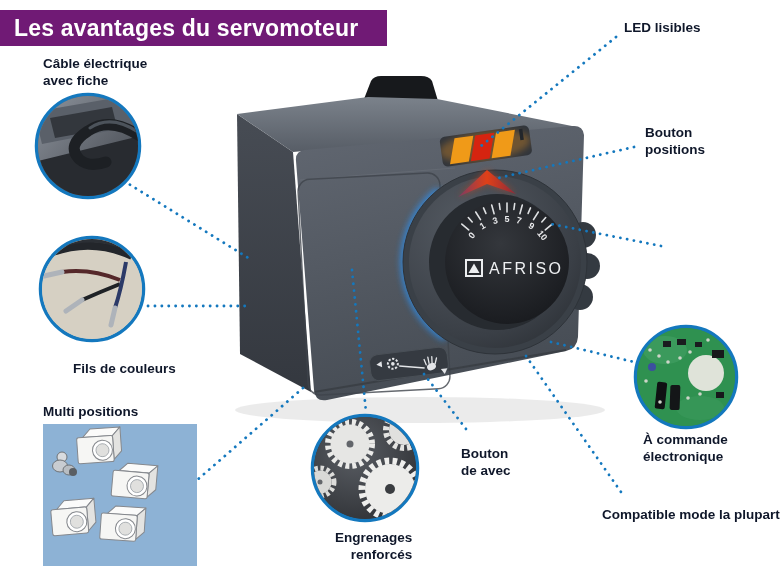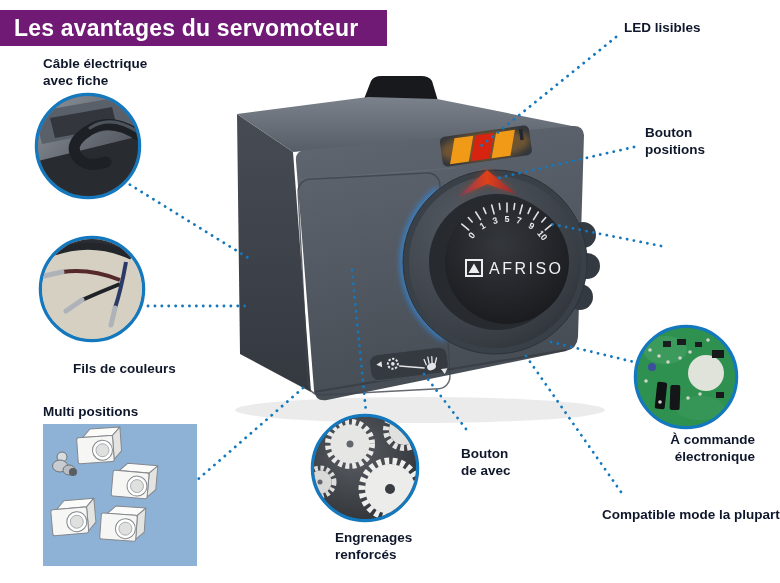--- a/index.html
+++ b/index.html
@@ -5,21 +5,21 @@
   html,body{margin:0;padding:0;background:#fff;}
   .canvas{position:relative;width:780px;height:583px;background:#ffffff;overflow:hidden;
           font-family:"Liberation Sans",sans-serif;}
   .title-banner{position:absolute;left:0;top:10px;width:387px;height:36px;background:#701a75;
           color:#ffffff;font-size:23px;font-weight:bold;line-height:36px;padding-left:14px;
           box-sizing:border-box;letter-spacing:.2px;}
   .scene{position:absolute;left:0;top:0;}
   .callout{position:absolute;color:#0f172a;font-size:13.5px;font-weight:bold;line-height:17px;
           white-space:nowrap;}
   .callout span{display:block;}
-  .callout.center{text-align:right;}
+  .callout.center{text-align:left;}
 </style>
 </head>
 <body>
 
 <div class="canvas">
 
   <svg class="scene" width="780" height="583" viewBox="0 0 780 583">
     <defs>
       <linearGradient id="topFace" x1="0" y1="0" x2="0" y2="1">
         <stop offset="0" stop-color="#7b828b"></stop>
@@ -311,21 +311,21 @@
   <div class="callout" style="left:461px;top:445px;">
     <span>Bouton</span>
     <span>de avec</span>
   </div>
 
   <div class="callout center" style="left:643px;top:431px;width:112px;">
     <span>À commande</span>
     <span>électronique</span>
   </div>
 
-  <div class="callout" style="left:335px;top:529px;">
+  <div class="callout" style="left:335px;top:529px;text-align:right;">
     <span>Engrenages</span>
     <span>renforcés</span>
   </div>
 
   <div class="callout" style="left:602px;top:506px;">
     <span>Compatible mode la plupart</span>
   </div>
 
 </div>
 

